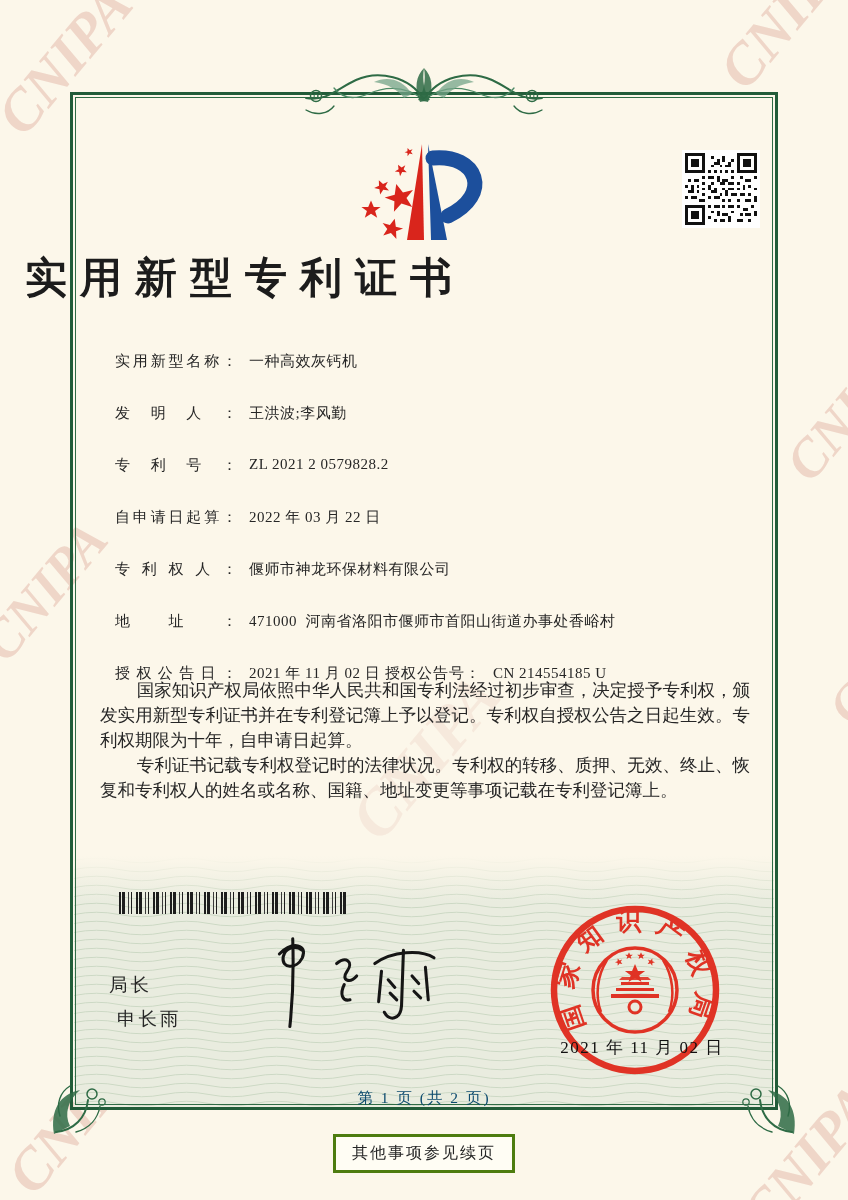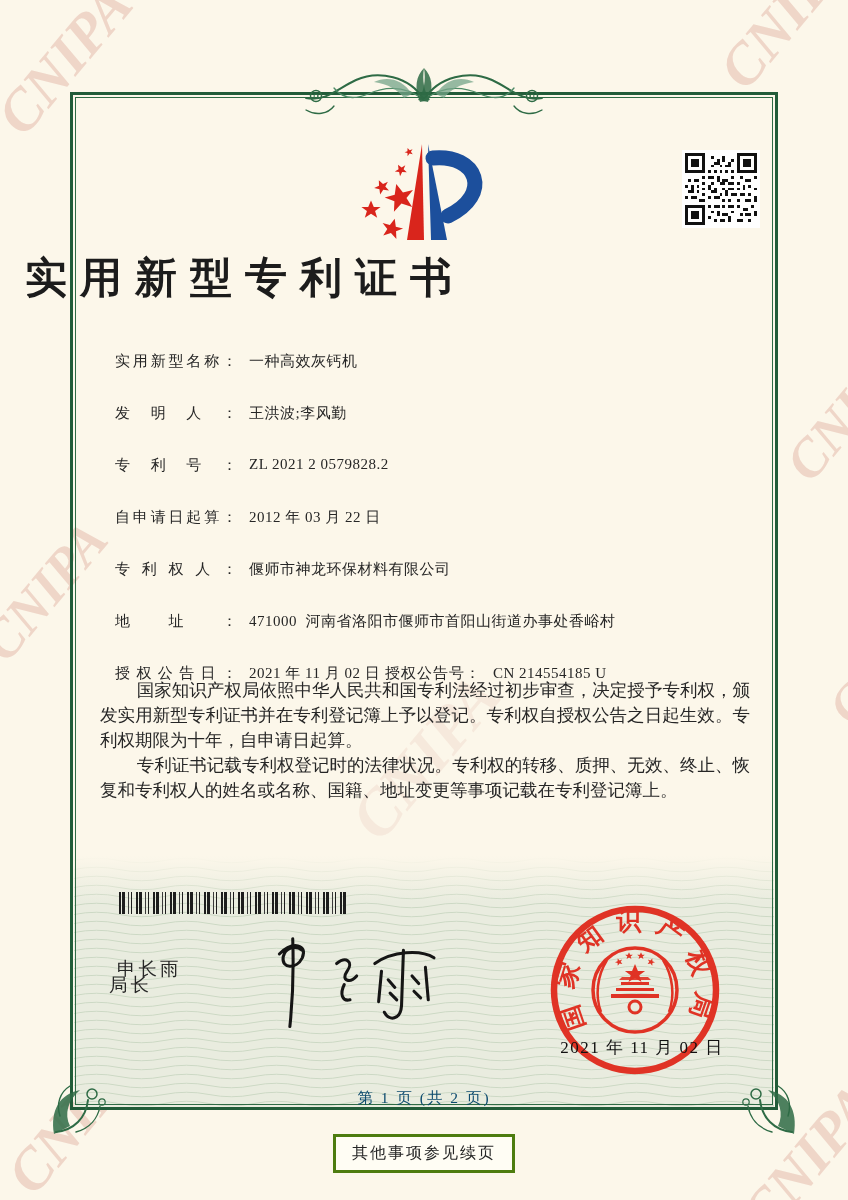--- a/index.html
+++ b/index.html
@@ -31,21 +31,21 @@
   .grant-right{position:absolute;left:270px;top:0;}
   .grant-right .gl{letter-spacing:1px;}
   
   .paras{position:absolute;left:100px;top:678px;width:650px;font-size:17.5px;line-height:25px;
          text-align:justify;}
   .paras p{margin:0;text-indent:2.1em;}
   
   .barcode{position:absolute;left:119px;top:892px;width:227px;height:22px;
     background:repeating-linear-gradient(90deg,#1d1d1d 0 2px,rgba(0,0,0,0) 2px 3px,#1d1d1d 3px 6px,rgba(0,0,0,0) 6px 9px,#3a3a3a 9px 10px,rgba(0,0,0,0) 10px 12px,#1d1d1d 12px 13px,rgba(0,0,0,0) 13px 17px);}
   .officer-title{position:absolute;left:109px;top:972px;font-size:18.5px;letter-spacing:3px;}
-  .officer-name{position:absolute;left:117px;top:956px;font-size:18.5px;letter-spacing:3px;}
+  .officer-name{position:absolute;left:117px;top:1006px;font-size:18.5px;letter-spacing:3px;}
   .signature{position:absolute;left:245px;top:933px;}
   .seal{position:absolute;left:547px;top:902px;}
   .seal-date{position:absolute;left:522px;top:1036px;width:240px;text-align:center;
              font-size:17px;letter-spacing:1.5px;color:#111;}
   .page-info{position:absolute;left:0;top:1088px;width:100%;text-align:center;
              font-size:15.5px;letter-spacing:2px;color:#0c4a6e;}
   .contin{position:absolute;left:0;top:1134px;width:100%;text-align:center;}
   .contin span{display:inline-block;font-size:16px;letter-spacing:2px;padding:6px 16px;
                border:3px solid #4d7c0f;background:#fffdf4;}
   .orn-top{position:absolute;left:294px;top:64px;}
@@ -186,21 +186,21 @@
     <div class="field-row">
       <span class="field-label">实用新型名称：</span><span class="field-value">一种高效灰钙机</span>
     </div>
     <div class="field-row">
       <span class="field-label">发明人：</span><span class="field-value">王洪波;李风勤</span>
     </div>
     <div class="field-row">
       <span class="field-label">专利号：</span><span class="field-value">ZL 2021 2 0579828.2</span>
     </div>
     <div class="field-row">
-      <span class="field-label">自申请日起算：</span><span class="field-value">2012 年 03 月 22 日</span>
+      <span class="field-label">自申请日起算：</span><span class="field-value">2022 年 03 月 22 日</span>
     </div>
     <div class="field-row">
       <span class="field-label">专利权人：</span><span class="field-value">偃师市神龙环保材料有限公司</span>
     </div>
     <div class="field-row">
       <span class="field-label">地址：</span><span class="field-value">471000  河南省洛阳市偃师市首阳山街道办事处香峪村</span>
     </div>
     <div class="field-row">
       <span class="field-label">授权公告日：</span><span class="field-value">2021 年 11 月 02 日</span>
       <span class="grant-right">

